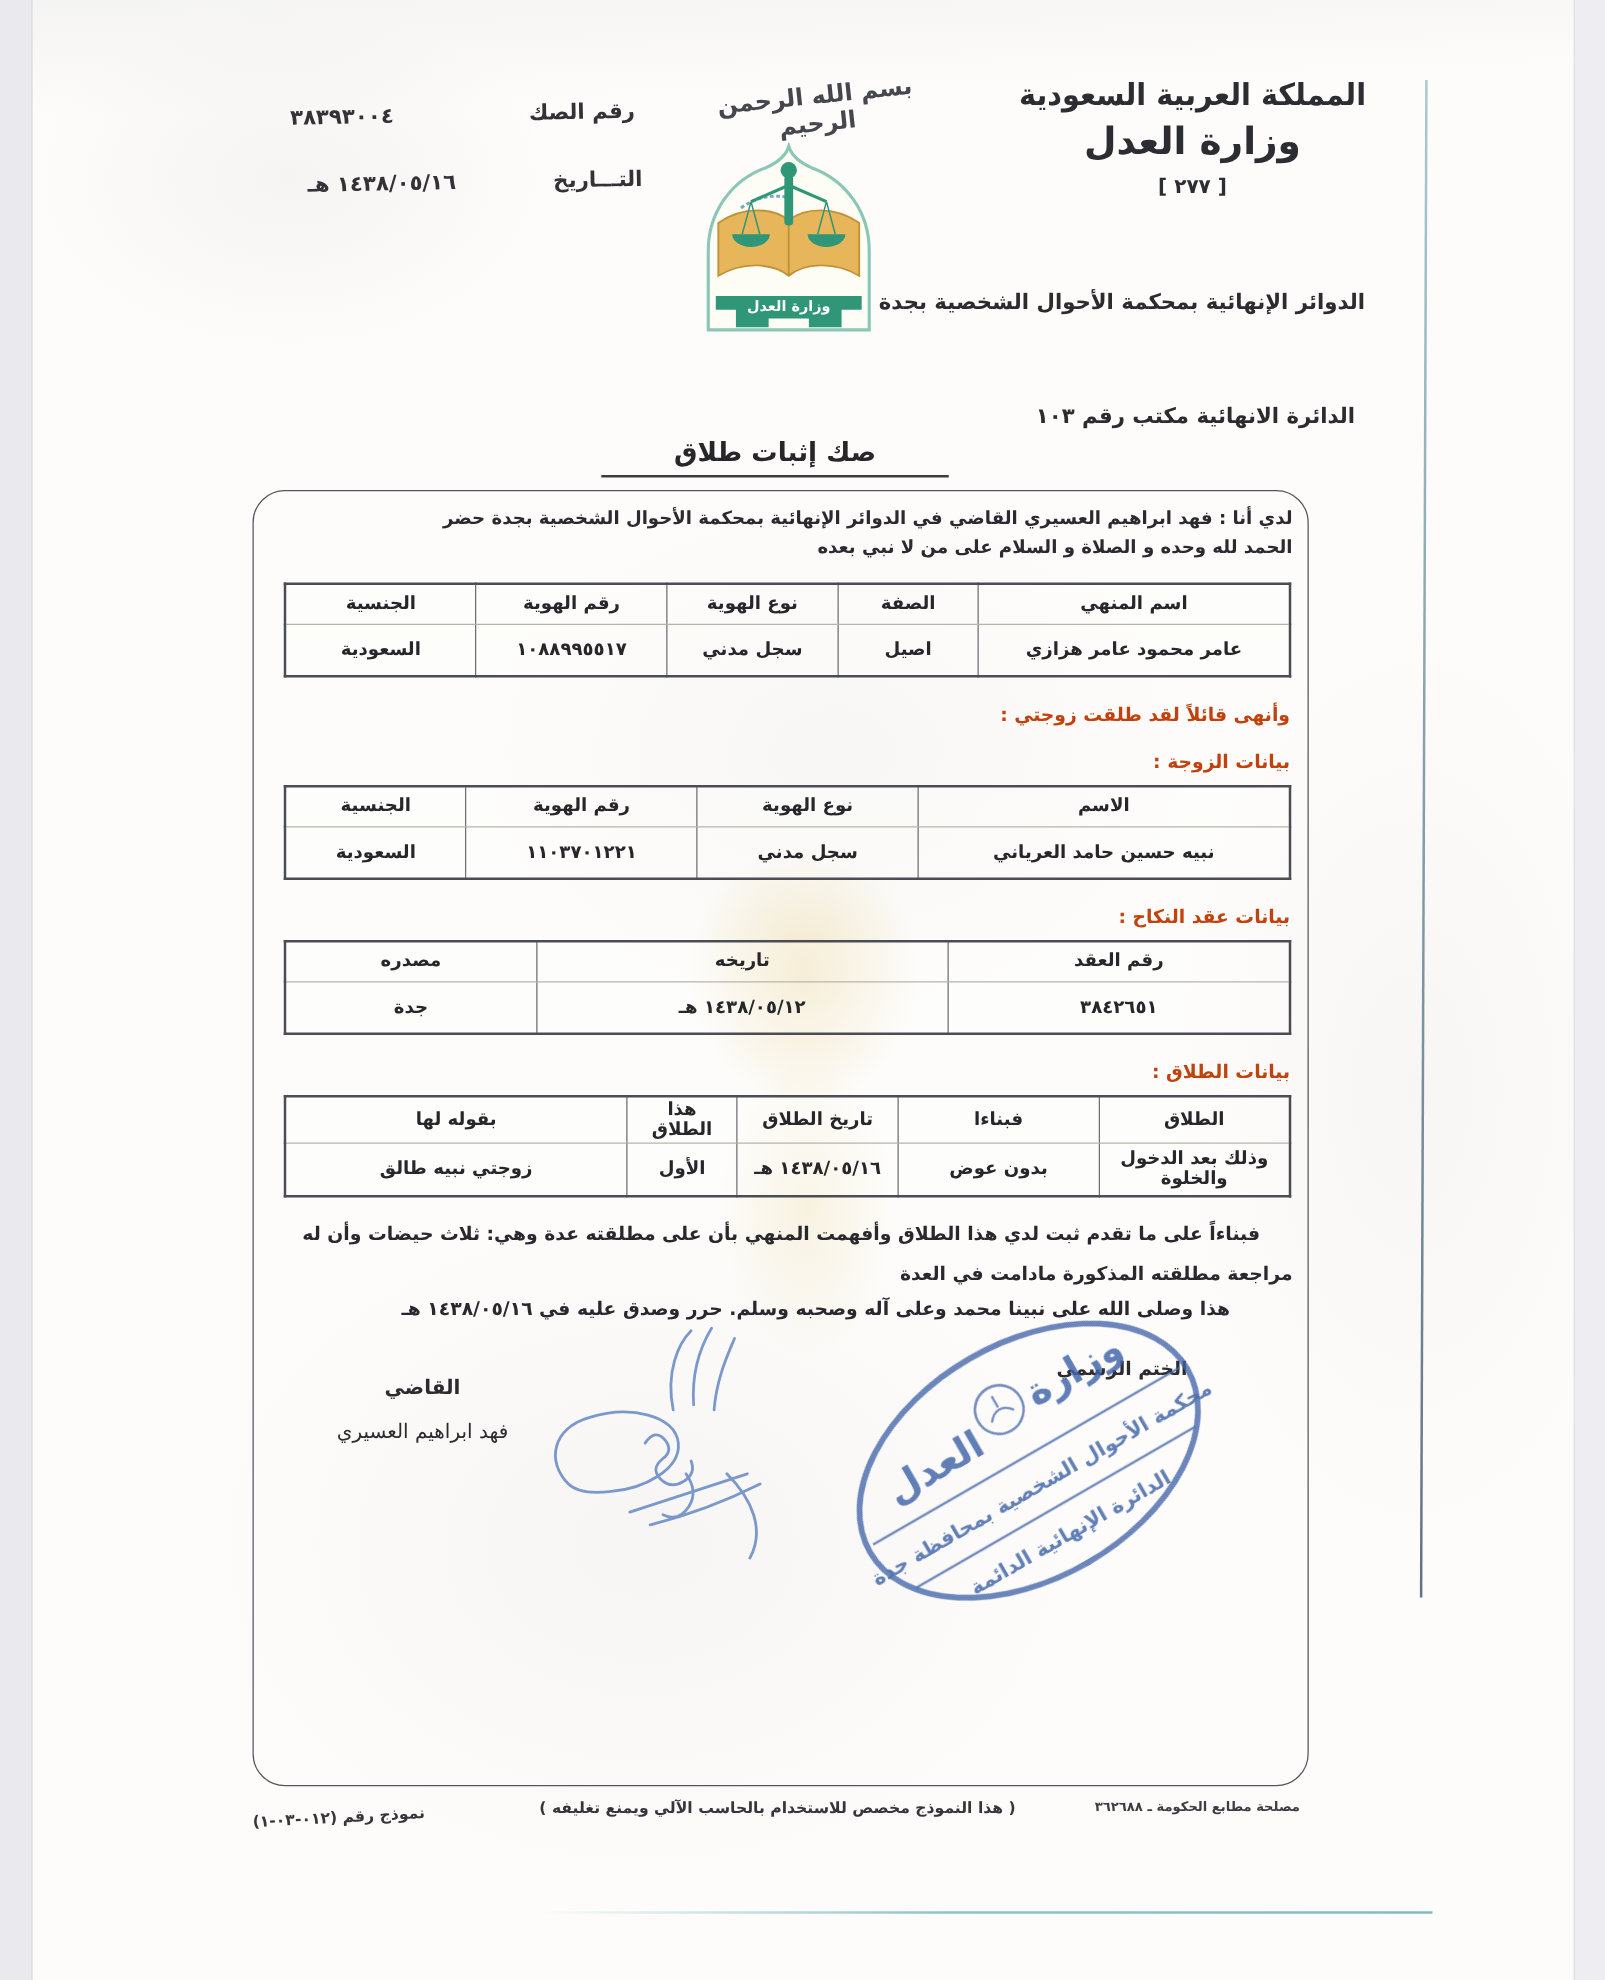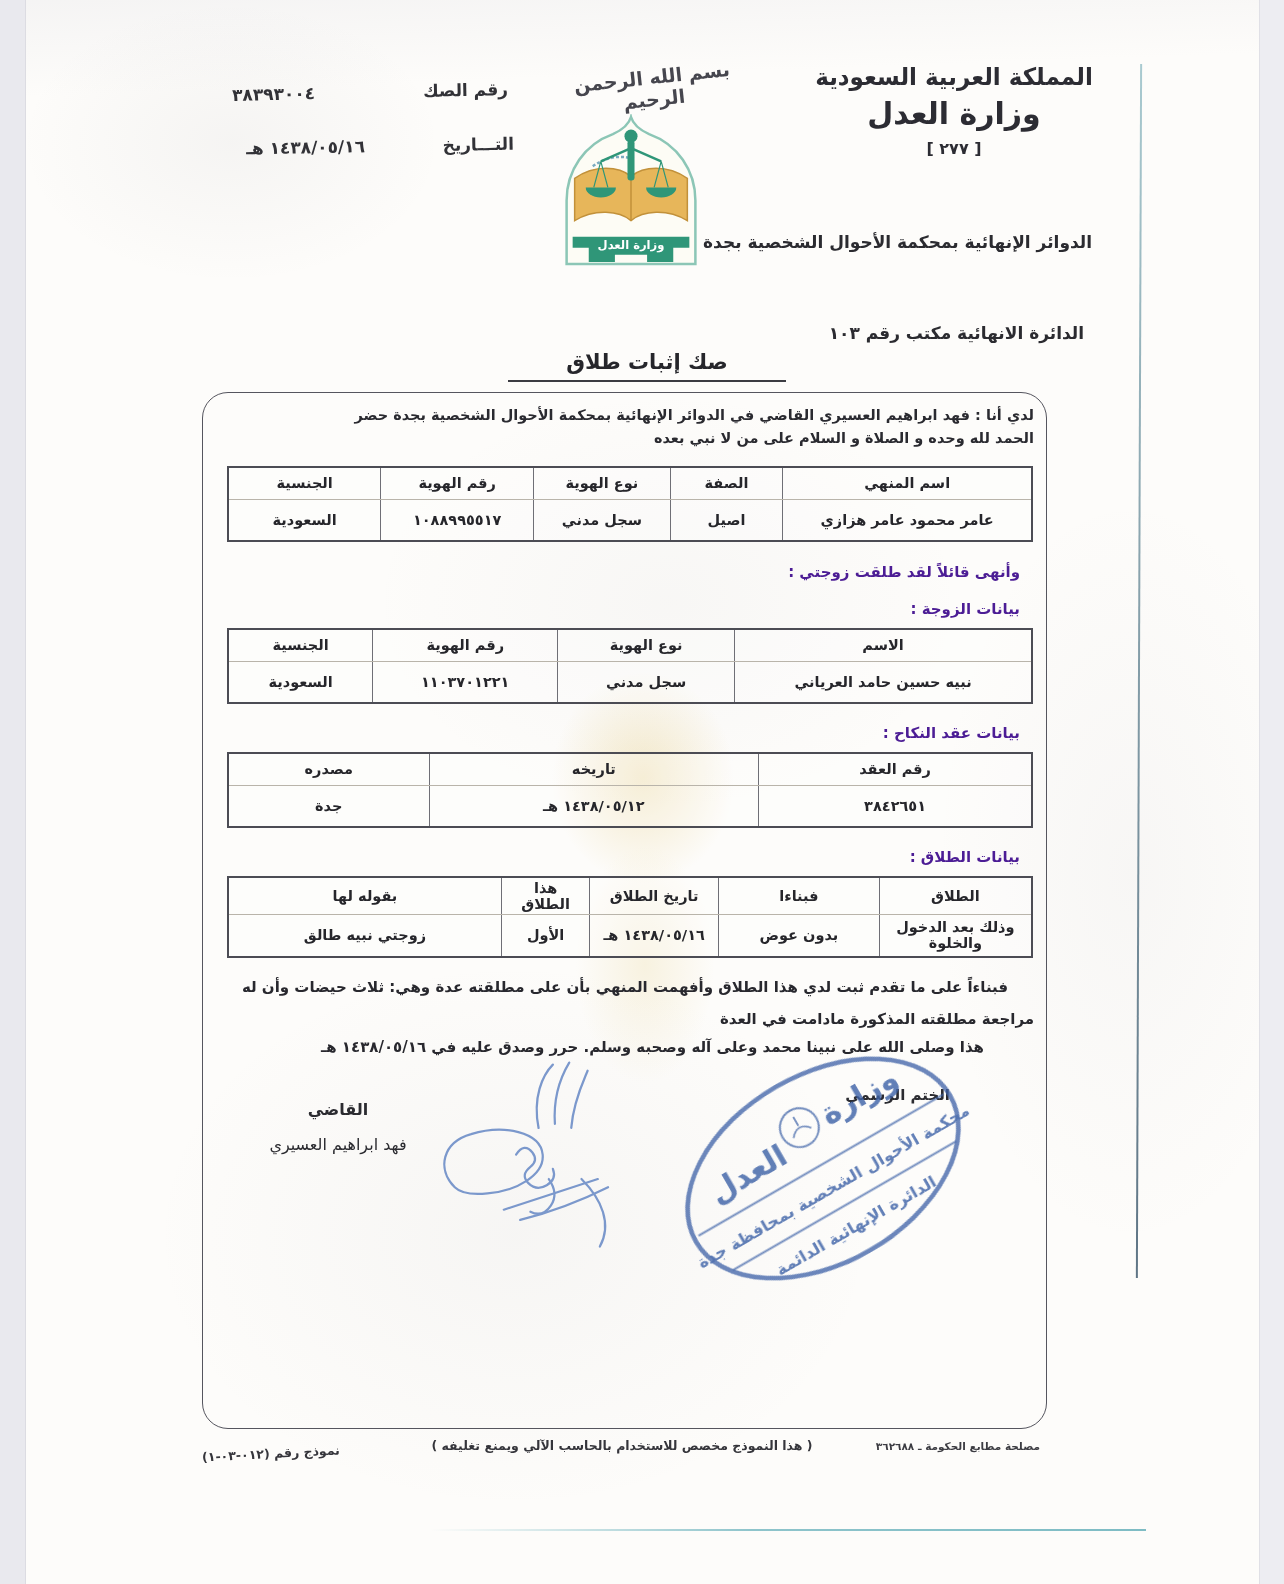--- a/index.html
+++ b/index.html
@@ -39,21 +39,21 @@
     font-size:19px;font-weight:700;color:#46464e;transform:rotate(-6deg);letter-spacing:-1px;}
   .header-right{position:absolute;right:170px;top:64px;width:320px;text-align:center;direction:rtl;color:#2c2c33;}
   .kingdom{font-size:23px;font-weight:700;letter-spacing:-1px;transform:scaleY(1.05);}
   .ministry-big{font-size:30px;font-weight:700;margin-top:6px;letter-spacing:-1px;}
   .form-code{font-size:16px;font-weight:700;margin-top:8px;letter-spacing:2px;}
   .court-line1{position:absolute;right:192px;top:232px;direction:rtl;font-size:17px;font-weight:700;}
   .court-line2{position:absolute;right:200px;top:282px;direction:rtl;font-size:17px;font-weight:700;margin-top:41px;}
   .emblem{position:absolute;left:560px;top:114px;width:142px;height:166px;}
 
   
-  .doc-title{position:absolute;top:350px;left:477px;width:340px;text-align:center;
+  .doc-title{position:absolute;top:350px;left:450px;width:340px;text-align:center;
     font-size:21px;font-weight:700;color:#26262b;}
   .doc-title .underline{display:inline-block;border-bottom:2px solid #3c3c42;padding:0 58px 6px 58px;}
   .frame{position:absolute;left:202px;top:392px;width:845px;height:1037px;
     border:1.7px solid #55555e;border-radius:26px;}
 
   .opening{position:absolute;top:404px;right:250px;left:238px;direction:rtl;text-align:right;
     font-size:14.5px;font-weight:700;line-height:1.6;color:#2a2a30;}
 
   
   table.doc-table{position:absolute;left:227px;width:806px;border-collapse:collapse;table-layout:fixed;
@@ -61,21 +61,21 @@
   table.doc-table th{border-left:1px solid #6f6f76;border-right:1px solid #6f6f76;border-bottom:1px solid #b9b4aa;
     font-weight:700;height:32px;padding:2px 6px;}
   table.doc-table td{border-left:1px solid #6f6f76;border-right:1px solid #6f6f76;
     font-weight:600;height:42px;padding:2px 6px;text-align:center;}
   .t-petitioner{top:466px;}
   .t-wife{top:628px;}
   .t-marriage{top:752px;}
   .t-marriage td{height:50px;}
   .t-divorce{top:876px;}
 
-  .sec-label{position:absolute;right:264px;direction:rtl;font-size:15px;font-weight:700;color:#4c1d95;}
+  .sec-label{position:absolute;right:252px;direction:rtl;font-size:15px;font-weight:700;color:#c2410c;}
   .lbl-statement{top:563px;}
   .lbl-wife{top:600px;}
   .lbl-marriage{top:724px;}
   .lbl-divorce{top:848px;}
 
   .ruling{position:absolute;top:972px;right:250px;left:240px;direction:rtl;text-align:right;
     font-size:15px;font-weight:700;line-height:2.1;text-indent:26px;color:#28282e;}
   .closing{position:absolute;top:1038px;right:300px;direction:rtl;white-space:nowrap;
     font-size:15px;font-weight:700;color:#28282e;}
 

